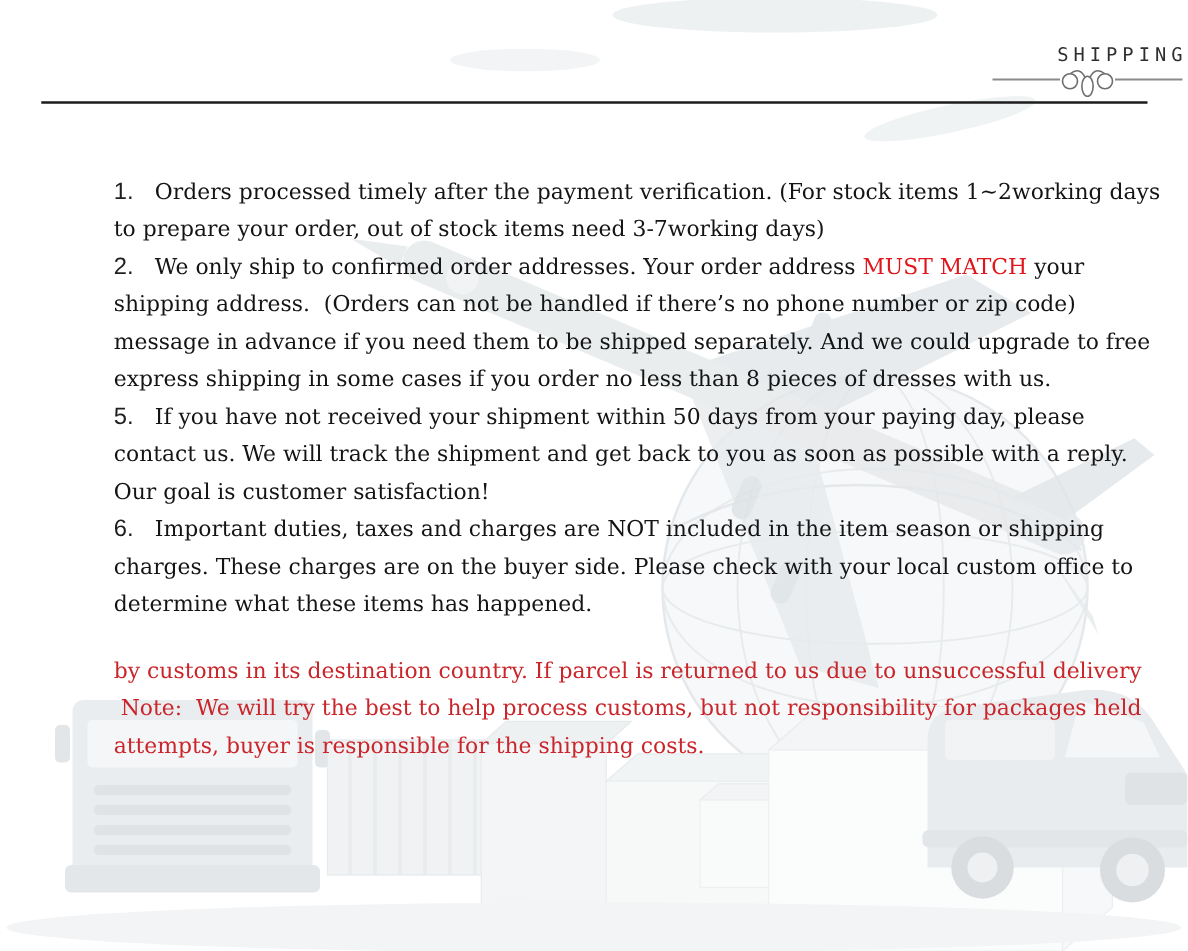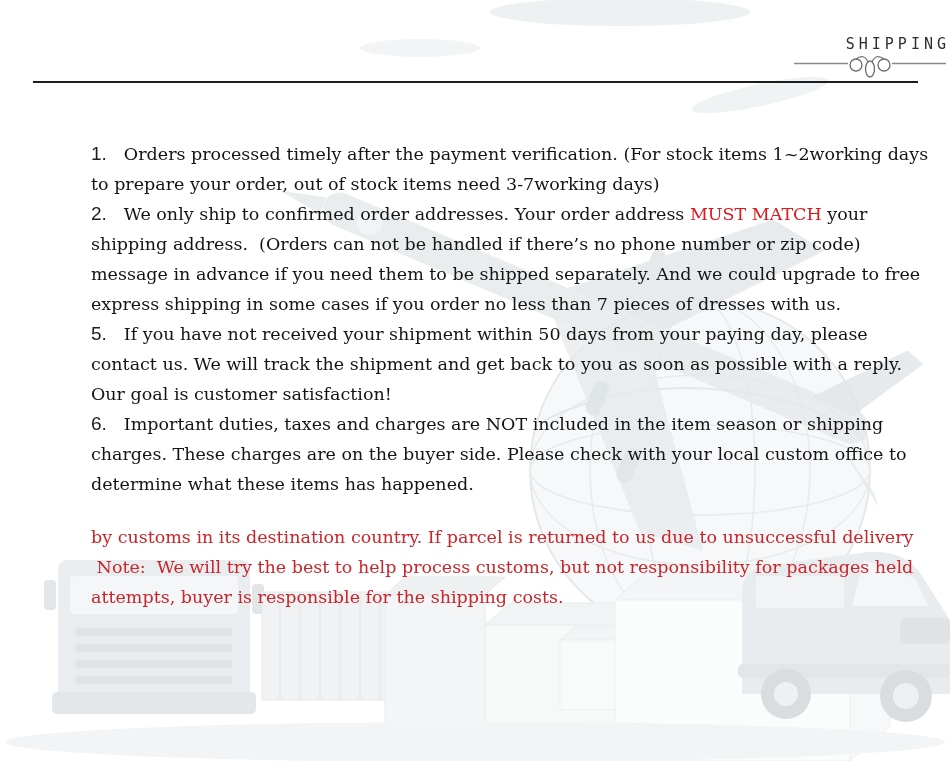--- a/index.html
+++ b/index.html
@@ -135,21 +135,21 @@
       <p class="policy">
         <span class="line"><span class="num">1.</span><span>Orders processed timely after the payment verification. (For stock items 1~2working days</span></span>
         <span class="line"><span>to prepare your order, out of stock items need 3-7working days)</span></span>
       </p>
       <p class="policy">
         <span class="line"><span class="num">2.</span><span>We only ship to confirmed order addresses. Your order address </span><span class="red">MUST MATCH</span><span> your</span></span>
         <span class="line"><span>shipping address.  (Orders can not be handled if there’s no phone number or zip code)</span></span>
       </p>
       <p class="policy">
         <span class="line"><span>message in advance if you need them to be shipped separately. And we could upgrade to free</span></span>
-        <span class="line"><span>express shipping in some cases if you order no less than 7 pieces of dresses with us.</span></span>
+        <span class="line"><span>express shipping in some cases if you order no less than 8 pieces of dresses with us.</span></span>
       </p>
       <p class="policy">
       </p>
       <p class="policy">
         <span class="line"><span class="num">5.</span><span>If you have not received your shipment within 50 days from your paying day, please</span></span>
         <span class="line"><span>contact us. We will track the shipment and get back to you as soon as possible with a reply.</span></span>
         <span class="line"><span>Our goal is customer satisfaction!</span></span>
       </p>
       <p class="policy">
         <span class="line"><span class="num">6.</span><span>Important duties, taxes and charges are NOT included in the item season or shipping</span></span>

